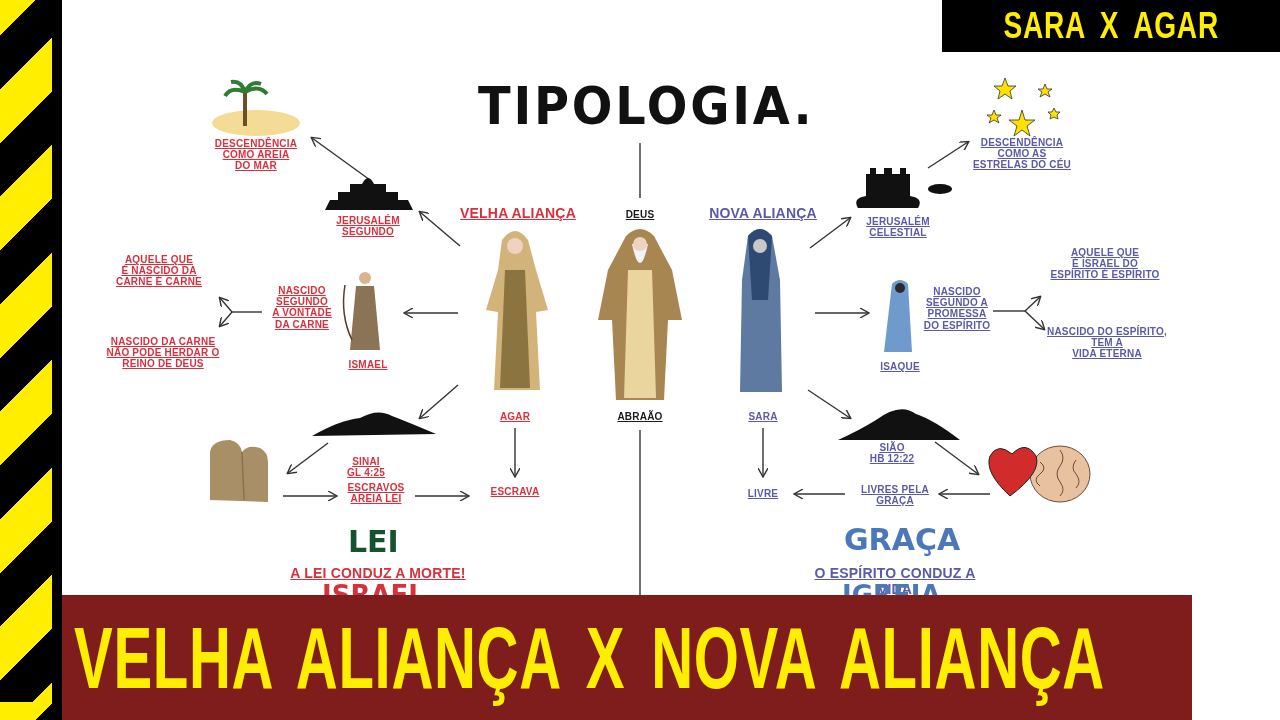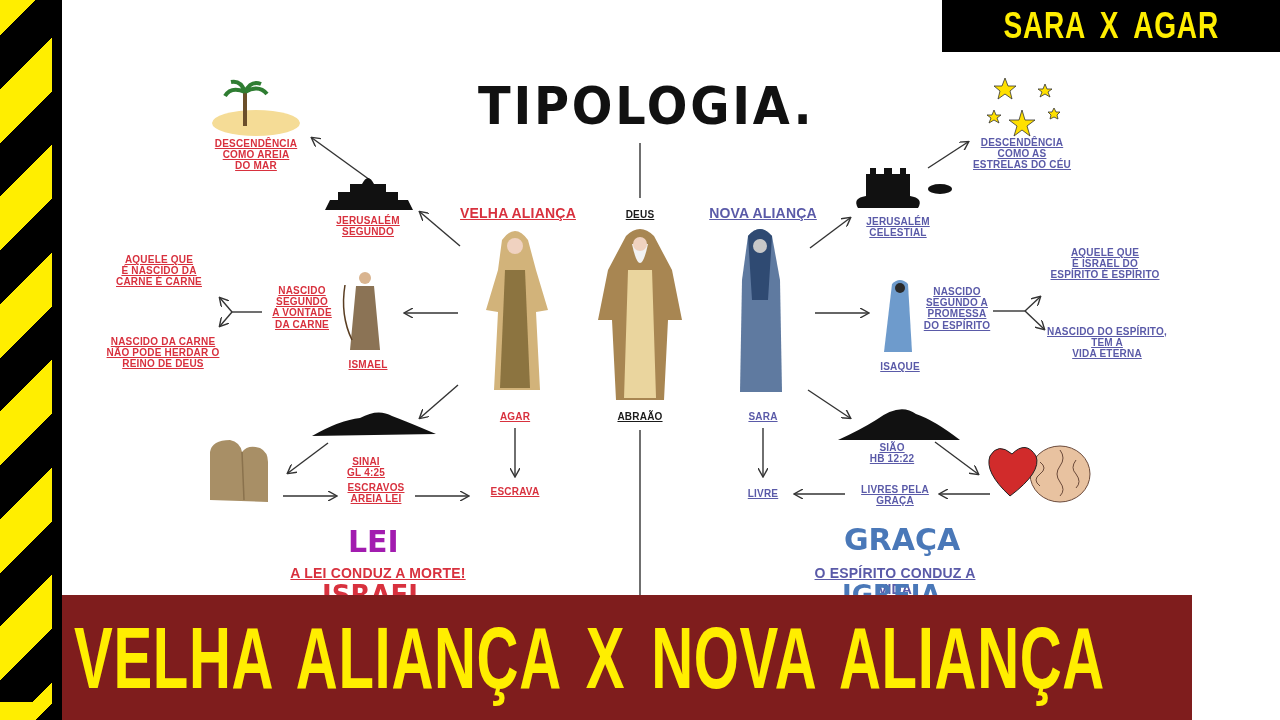--- a/index.html
+++ b/index.html
@@ -27,21 +27,21 @@
     .s11 { font-size: 14px; }
 
     .title {
       position: absolute; left: 478px; top: 76px;
       font-family: "DejaVu Sans", sans-serif; font-weight: bold;
       font-size: 52px; letter-spacing: 3px; color: #111; transform: scaleX(0.92); transform-origin: left top;
     }
 
     svg.lines { position: absolute; left: 0; top: 0; width: 1280px; height: 720px; pointer-events: none; }
 
-    .big-lei { position: absolute; left: 348px; top: 524px; font-size: 30px; font-weight: bold; color: #a21caf; font-family: "DejaVu Sans", sans-serif; }
+    .big-lei { position: absolute; left: 348px; top: 524px; font-size: 30px; font-weight: bold; color: #14532d; font-family: "DejaVu Sans", sans-serif; }
     .big-graca { position: absolute; left: 844px; top: 522px; font-size: 30px; font-weight: bold; color: #4a78b8; font-family: "DejaVu Sans", sans-serif; }
     .cut-word { position: absolute; font-size: 26px; font-weight: bold; font-family: "DejaVu Sans", sans-serif; }
 
     .topbox {
       position: absolute; left: 942px; top: 0; width: 338px; height: 52px; background: #000;
       display: flex; align-items: center; justify-content: center;
     }
     .topbox span {
       color: #ffee00; font-family: "Liberation Sans", sans-serif; font-weight: bold;
       font-size: 36px; letter-spacing: 1px; transform: scaleX(0.78); display: inline-block; word-spacing: 8px;

